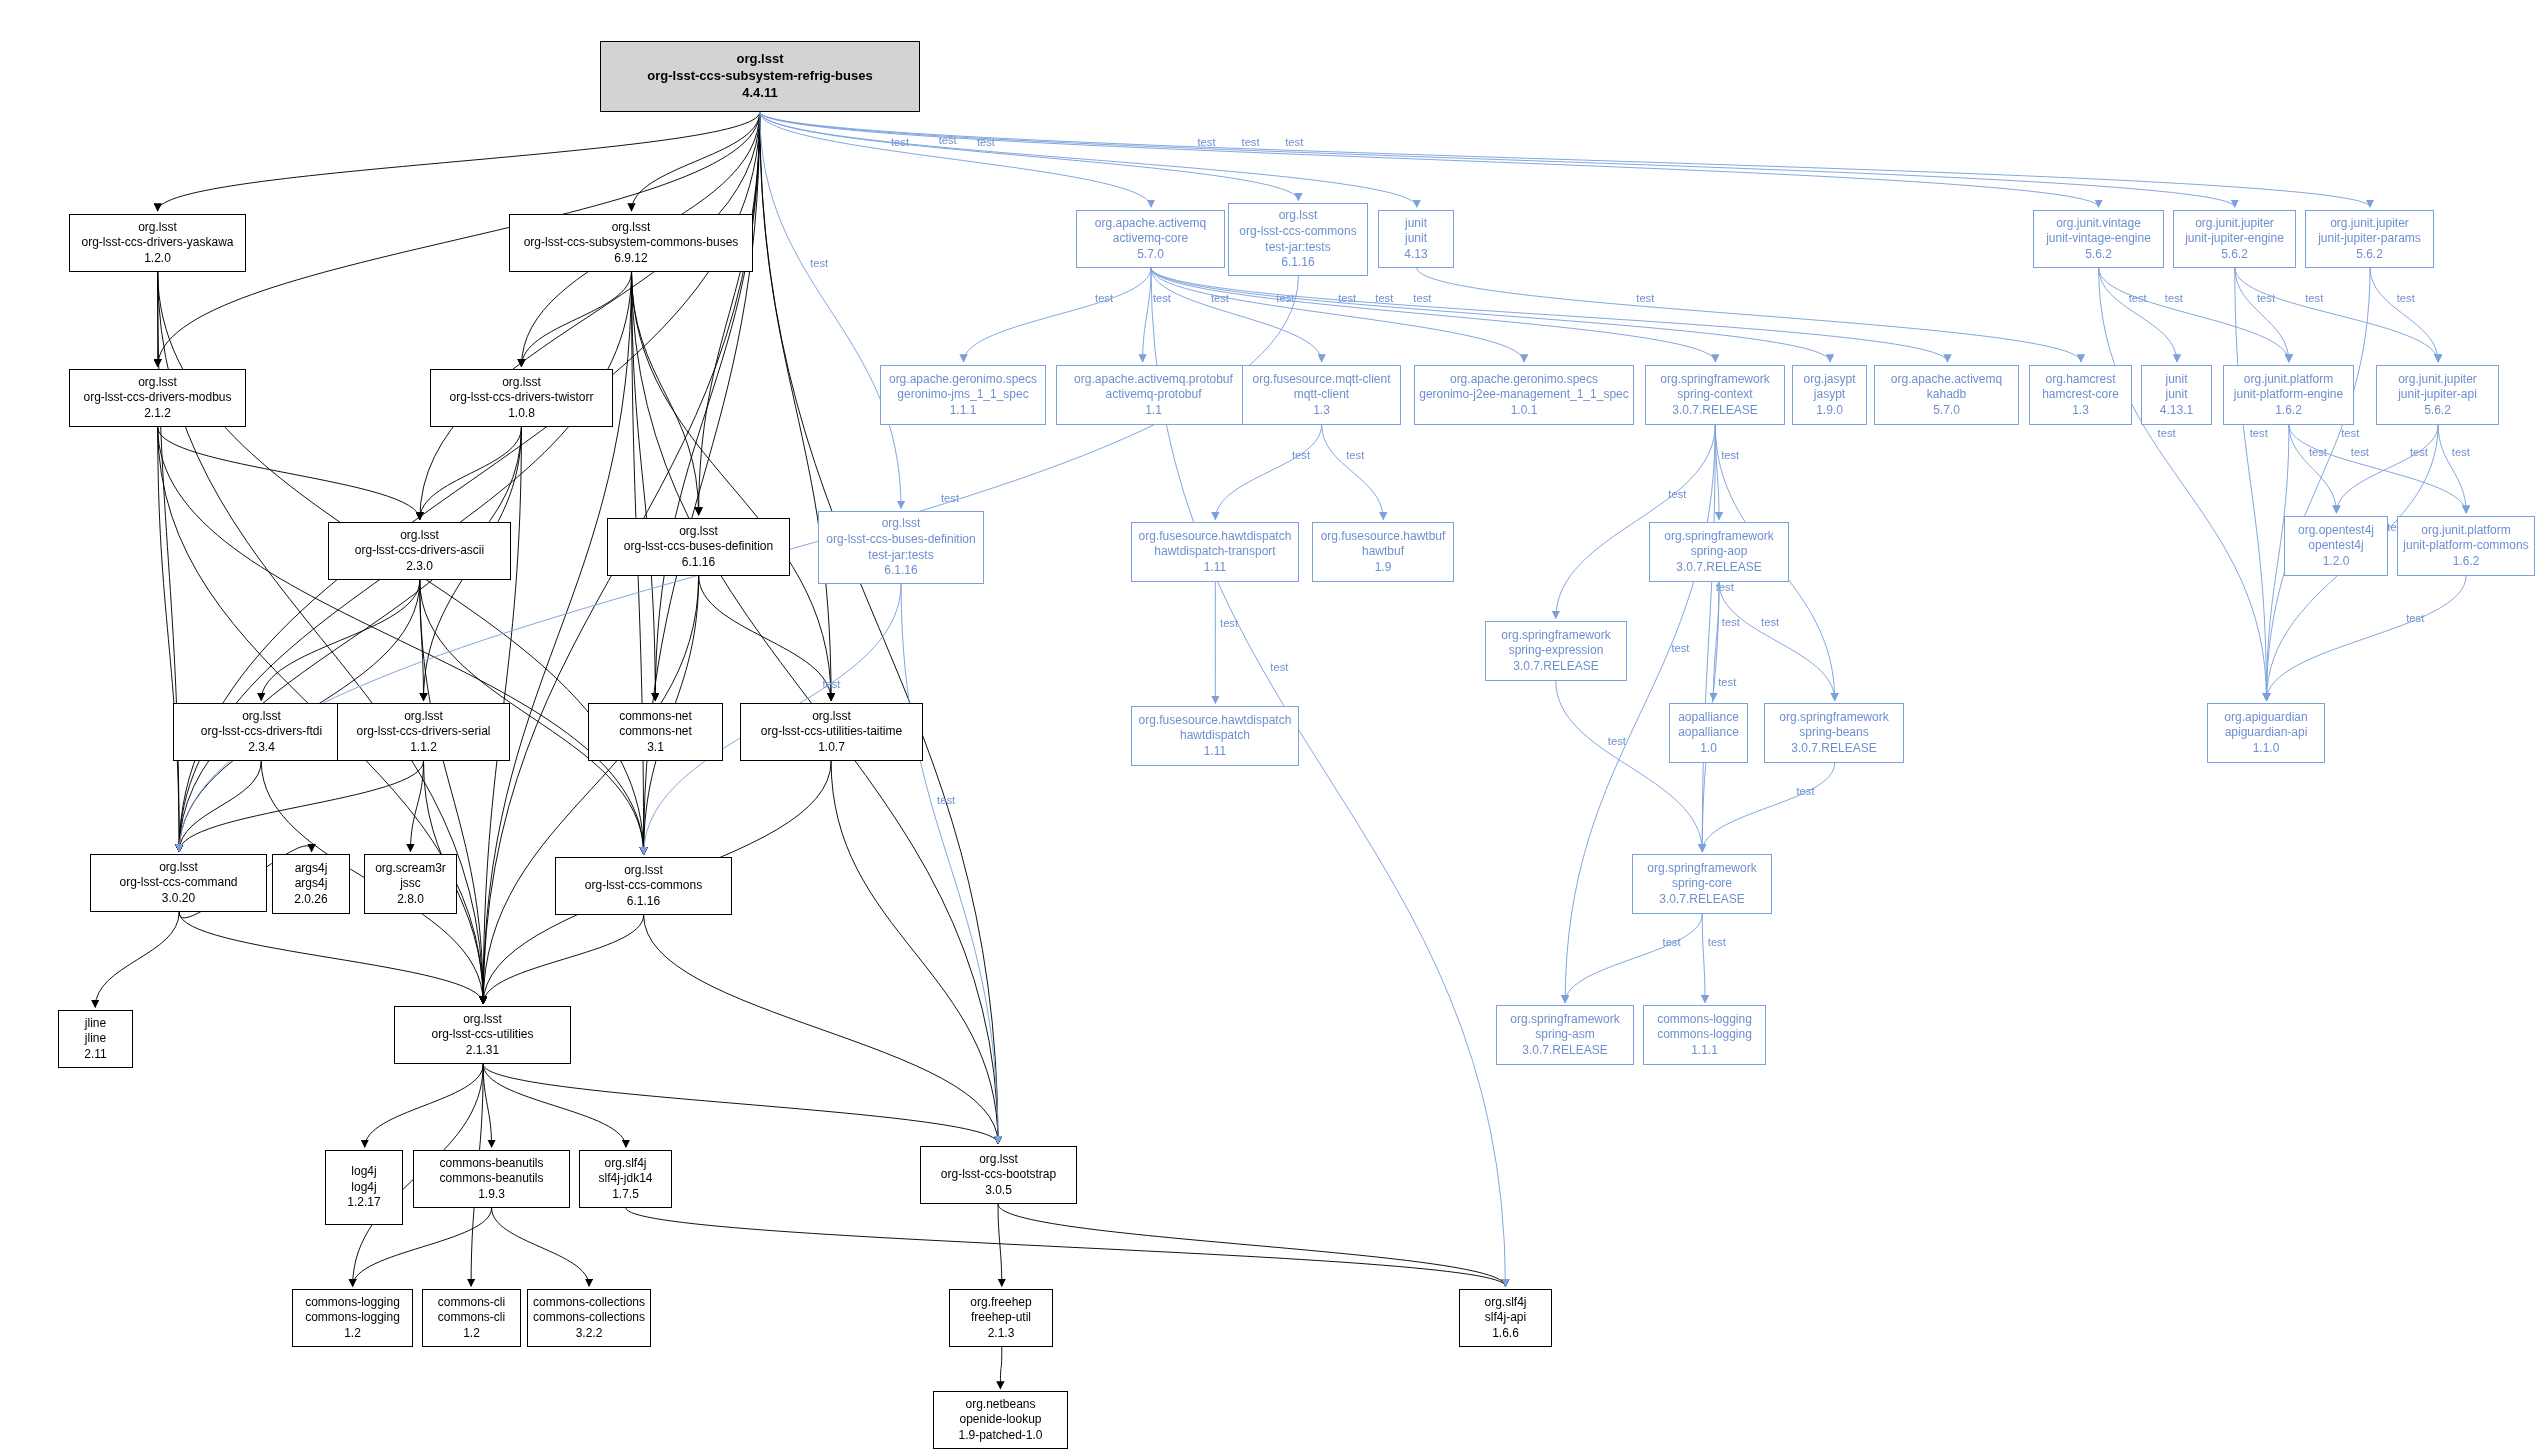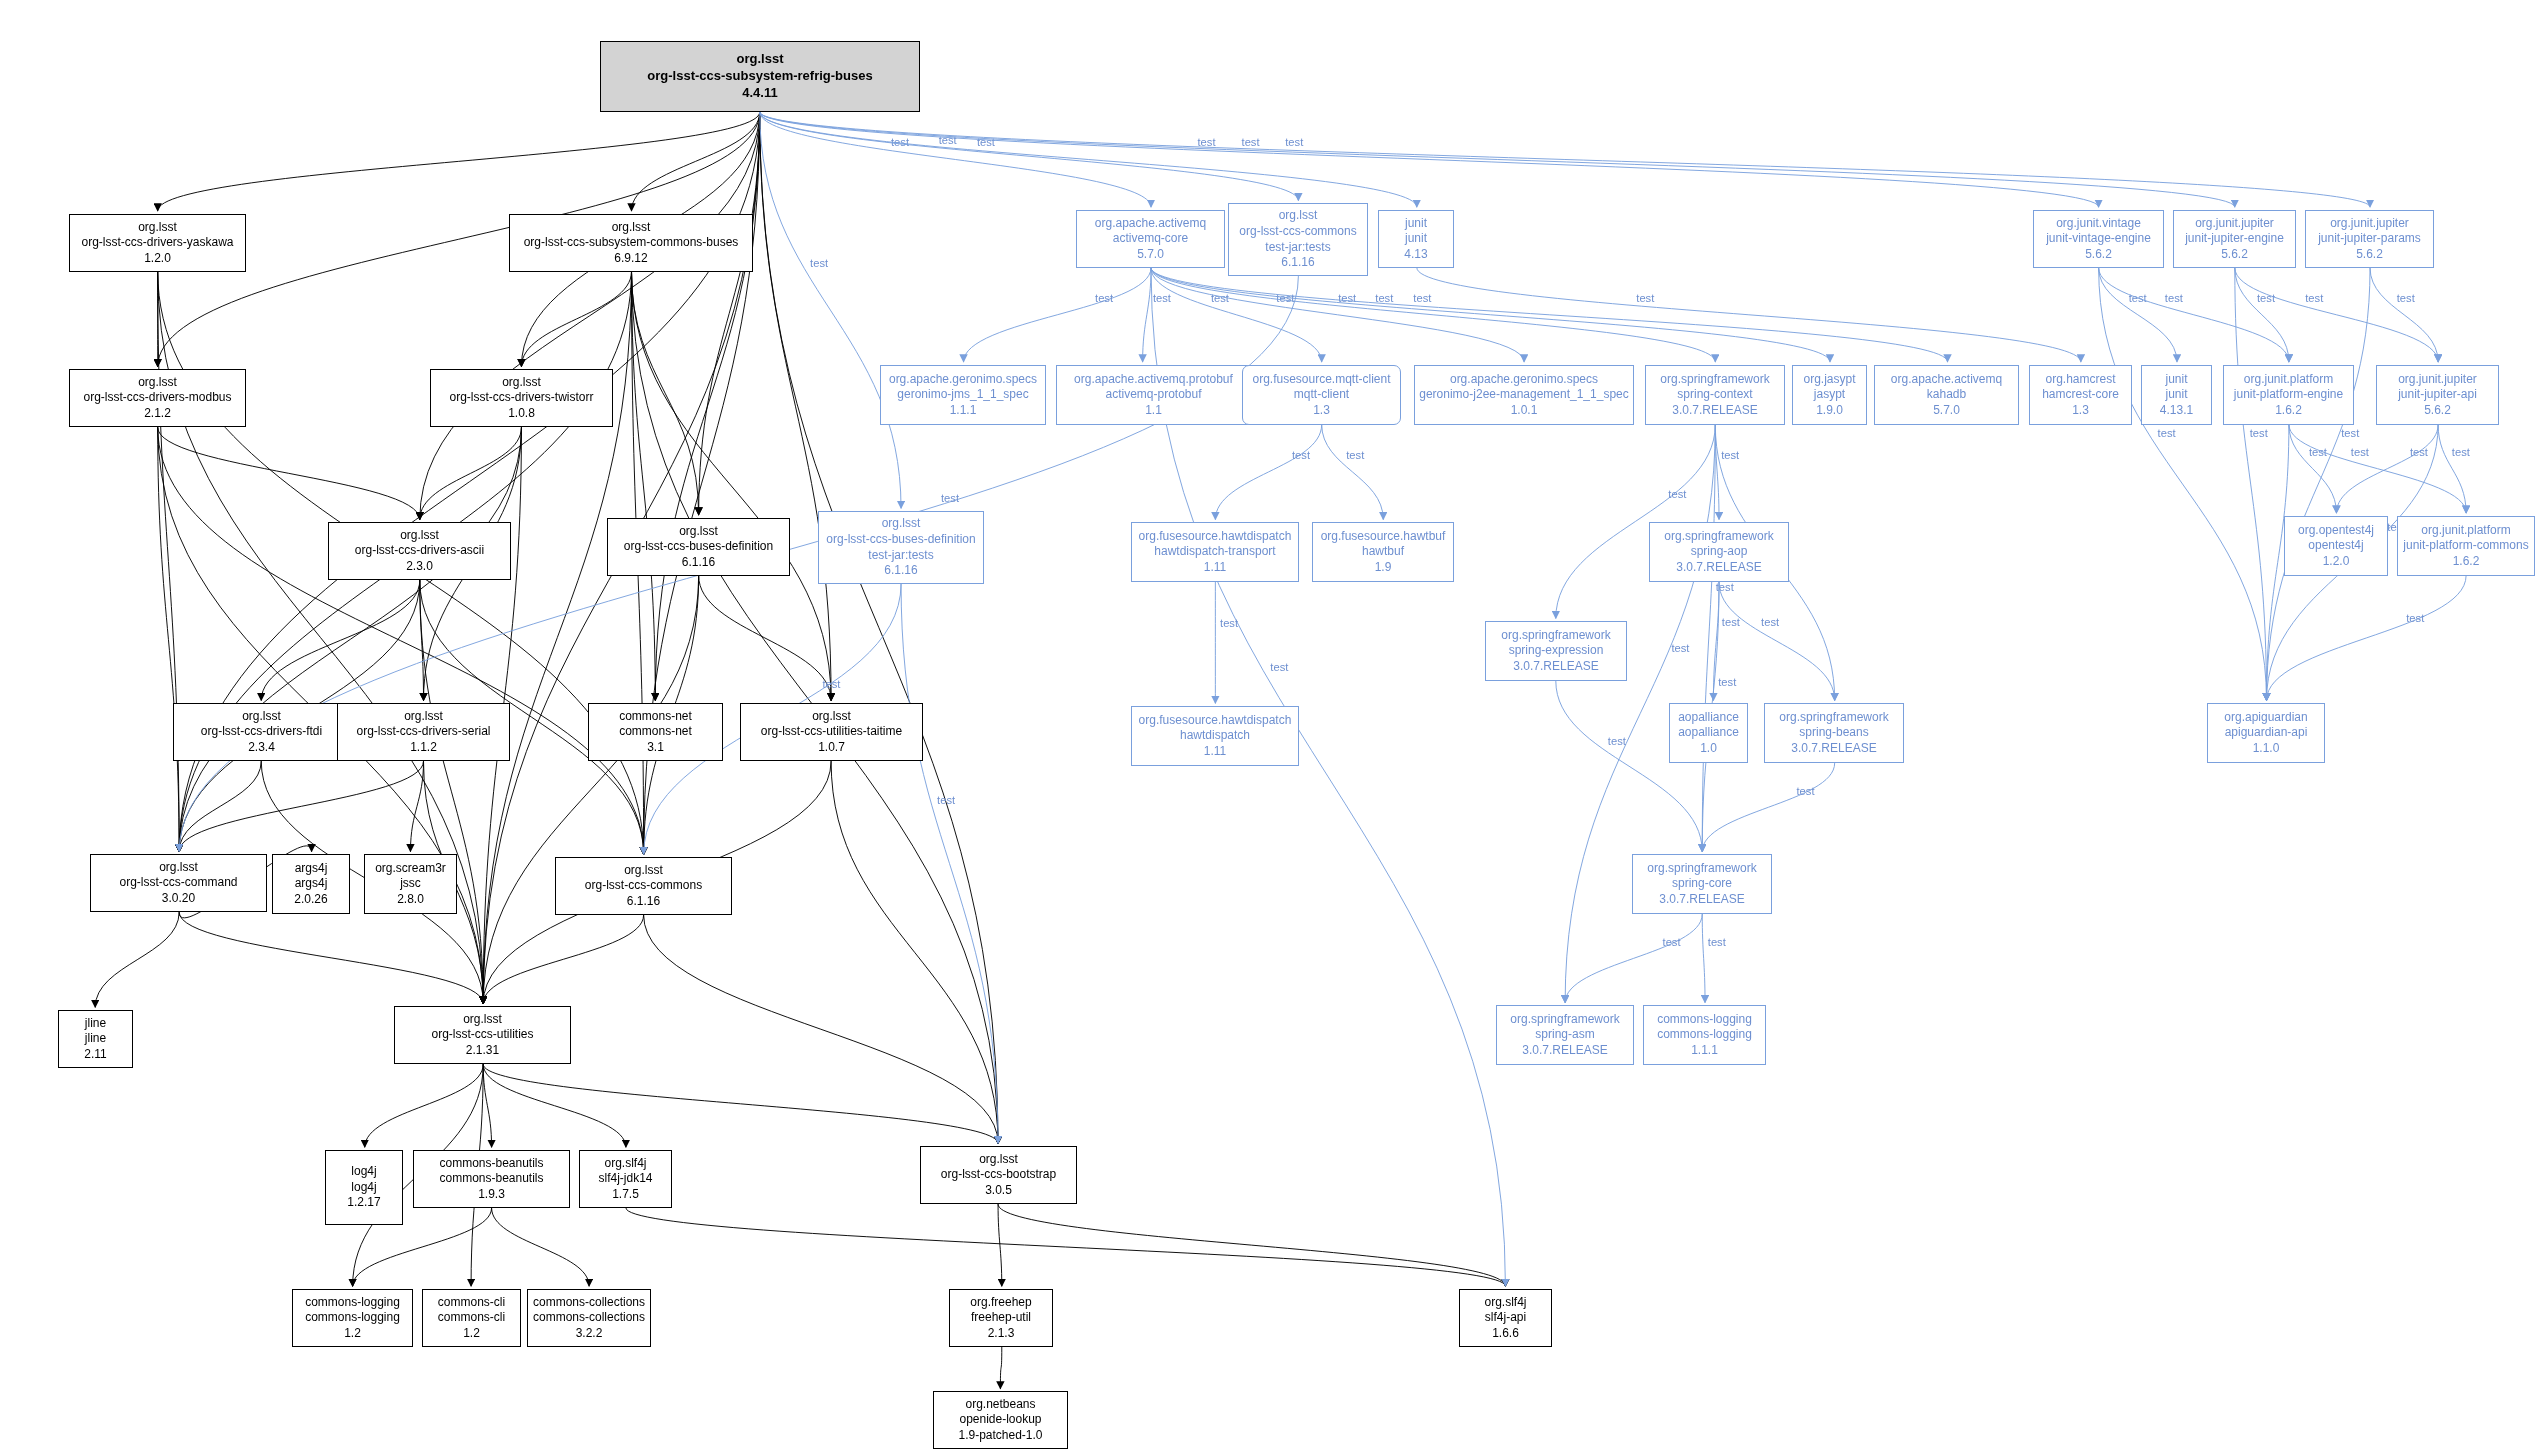--- a/index.html
+++ b/index.html
@@ -372,21 +372,21 @@
       <div class="node t" style="left: 880px; top: 365px; width: 166px; height: 60px;">
         <div class="nl">org.apache.geronimo.specs</div>
         <div class="nl">geronimo-jms_1_1_spec</div>
         <div class="nl">1.1.1</div>
       </div>
       <div class="node t" style="left: 1056px; top: 365px; width: 195px; height: 60px; text-align: center;">
         <div class="nl">org.apache.activemq.protobuf</div>
         <div class="nl">activemq-protobuf</div>
         <div class="nl">1.1</div>
       </div>
-      <div class="node t" style="left: 1242px; top: 365px; width: 159px; height: 60px; border-radius: 7px;">
+      <div class="node t" style="left: 1242px; top: 365px; width: 159px; height: 60px;">
         <div class="nl">org.fusesource.mqtt-client</div>
         <div class="nl">mqtt-client</div>
         <div class="nl">1.3</div>
       </div>
       <div class="node t" style="left: 1414px; top: 365px; width: 220px; height: 60px;">
         <div class="nl">org.apache.geronimo.specs</div>
         <div class="nl">geronimo-j2ee-management_1_1_spec</div>
         <div class="nl">1.0.1</div>
       </div>
       <div class="node t" style="left: 1645px; top: 365px; width: 140px; height: 60px;">

